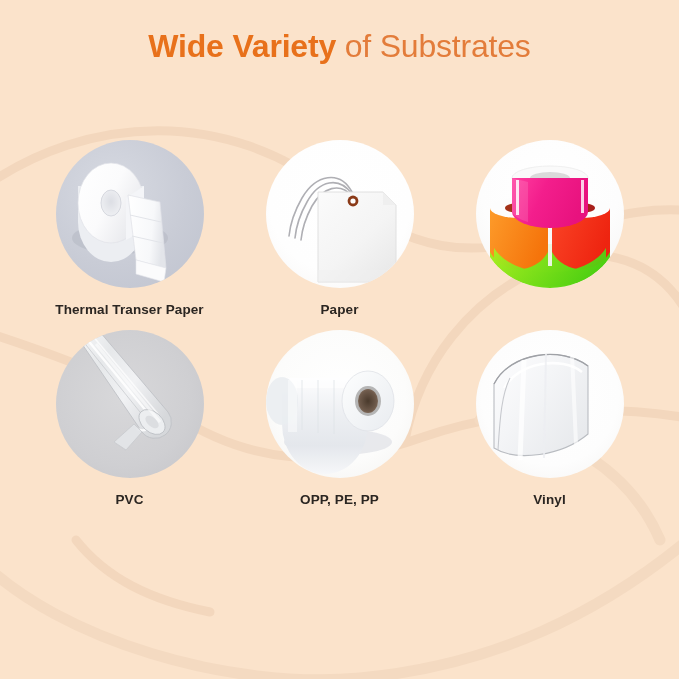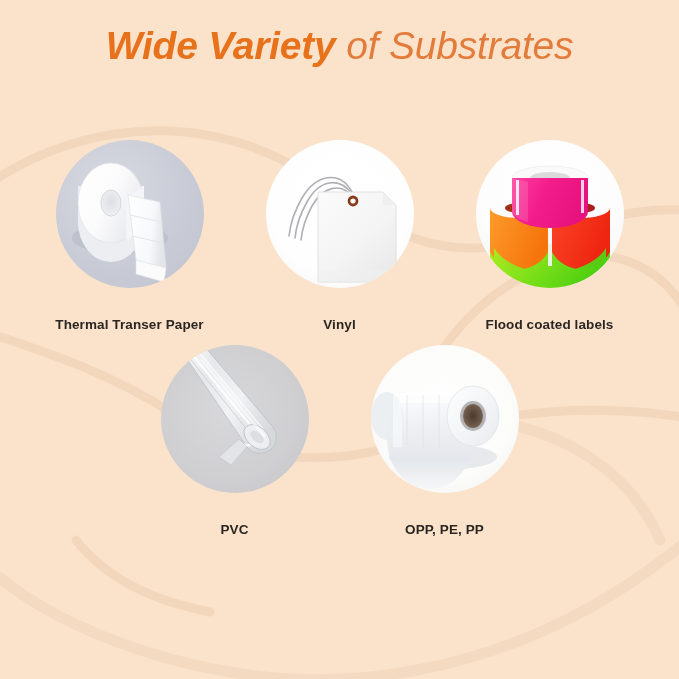--- a/index.html
+++ b/index.html
@@ -38,25 +38,24 @@
   
   .title-wrap {
     position: absolute;
     top: 26px;
     left: 0;
     width: 679px;
     text-align: center;
     z-index: 5;
   }
   .title {
-    font-size: 39px;
+    font-size: 32px;
     line-height: 40px;
     letter-spacing: -0.2px;
     white-space: nowrap;
-    font-style: italic;
   }
   .title .t-strong {
     font-weight: 700;
     color: #E8711B;
   }
   .title .t-light {
     font-weight: 400;
     color: #E37C3A;
   }
 
@@ -73,21 +72,20 @@
     justify-content: center;
     align-items: flex-start;
   }
   .row-1 { margin-bottom: 12px; }
 
   .cell {
     width: 210px;
     display: flex;
     flex-direction: column;
     align-items: center;
-    gap: 15px;
   }
 
   .thumb {
     width: 148px;
     height: 148px;
     border-radius: 50%;
     overflow: hidden;
     position: relative;
     flex: none;
   }
@@ -211,21 +209,21 @@
 
             <path d="M 117 52 L 130 65 L 117 65 Z" fill="#efefef"></path>
 
             <circle cx="87" cy="61" r="5.4" fill="#8A3A18"></circle>
             <circle cx="87" cy="61" r="2.6" fill="#fdfdfd"></circle>
 
             <path d="M 52 130 L 130 130 L 130 142 L 52 142 Z" fill="#f0f0f0" opacity="0.5"></path>
           </svg>
         </div>
         <div class="caption">
-          <div>Vinyl</div>
+          <div>Paper</div>
         </div>
       </div>
 
       <div class="cell">
         <div class="thumb t3">
           <svg viewBox="0 0 148 148">
             <defs>
               <linearGradient id="gPink" x1="0" y1="0" x2="1" y2="0.3">
                 <stop offset="0" stop-color="#FF3FA0"></stop>
                 <stop offset="0.45" stop-color="#F31E8C"></stop>
@@ -260,23 +258,20 @@
             <rect x="72" y="68" width="4" height="58" fill="#f7f7f7" opacity="0.9"></rect>
 
             <ellipse cx="74" cy="38" rx="38" ry="12" fill="#fafafa" stroke="#ececec" stroke-width="0.8"></ellipse>
             <ellipse cx="74" cy="38" rx="20" ry="6" fill="#dadada"></ellipse>
             <path d="M 36 38 L 36 72 A 38 16 0 0 0 112 72 L 112 38 Z" fill="url(#gPink)"></path>
 
             <rect x="40" y="40" width="3" height="35" fill="#ffffff" opacity="0.85"></rect>
             <rect x="105" y="40" width="3" height="33" fill="#ffffff" opacity="0.8"></rect>
             <path d="M 36 38 L 36 72 A 38 16 0 0 0 52 82 L 52 42 Z" fill="#ffffff" opacity="0.13"></path>
           </svg>
-        </div>
-        <div class="caption">
-          <div>Flood coated labels</div>
         </div>
       </div>
 
     </div>
 
     <div class="row row-2">
 
       <div class="cell">
         <div class="thumb t5">
           <svg viewBox="0 0 148 148">
@@ -349,16 +344,43 @@
             </g>
 
             <rect x="22" y="50" width="9" height="52" fill="#ffffff" opacity="0.45"></rect>
           </svg>
         </div>
         <div class="caption">
           <div>OPP, PE, PP</div>
         </div>
       </div>
 
+      <div class="cell">
+        <div class="thumb t6">
+          <svg viewBox="0 0 148 148">
+            <defs>
+              <linearGradient id="g6sheet" x1="0" y1="0" x2="1" y2="0.8">
+                <stop offset="0" stop-color="#fdfdfe"></stop>
+                <stop offset="0.45" stop-color="#f4f5f7"></stop>
+                <stop offset="1" stop-color="#e7e9ec"></stop>
+              </linearGradient>
+            </defs>
+
+            <path d="M 18 118 L 18 54 C 34 22 86 16 112 36 L 112 104 C 86 126 40 132 18 118 Z" fill="url(#g6sheet)" stroke="#b9bcc1" stroke-width="1.1"></path>
+
+            <path d="M 18 54 C 34 22 86 16 112 36" fill="none" stroke="#9FA1A6" stroke-width="1.3"></path>
+            <path d="M 28 58 C 42 32 86 26 106 42" fill="none" stroke="#ffffff" stroke-width="2.6" opacity="0.9"></path>
+
+            <path d="M 22 120 C 24 86 26 64 34 48" fill="none" stroke="#c7c9ce" stroke-width="1.1"></path>
+
+            <path d="M 48 30 L 44 130" fill="none" stroke="#ffffff" stroke-width="5" opacity="0.75"></path>
+            <path d="M 96 24 L 100 114" fill="none" stroke="#ffffff" stroke-width="4" opacity="0.6"></path>
+            <path d="M 70 24 L 68 128" fill="none" stroke="#eceef1" stroke-width="2" opacity="0.8"></path>
+          </svg>
+        </div>
+        <div class="caption">
+          <div>Vinyl</div>
+        </div>
+      </div>
 
     </div>
   </div>
 </div>
 
 </body></html>

